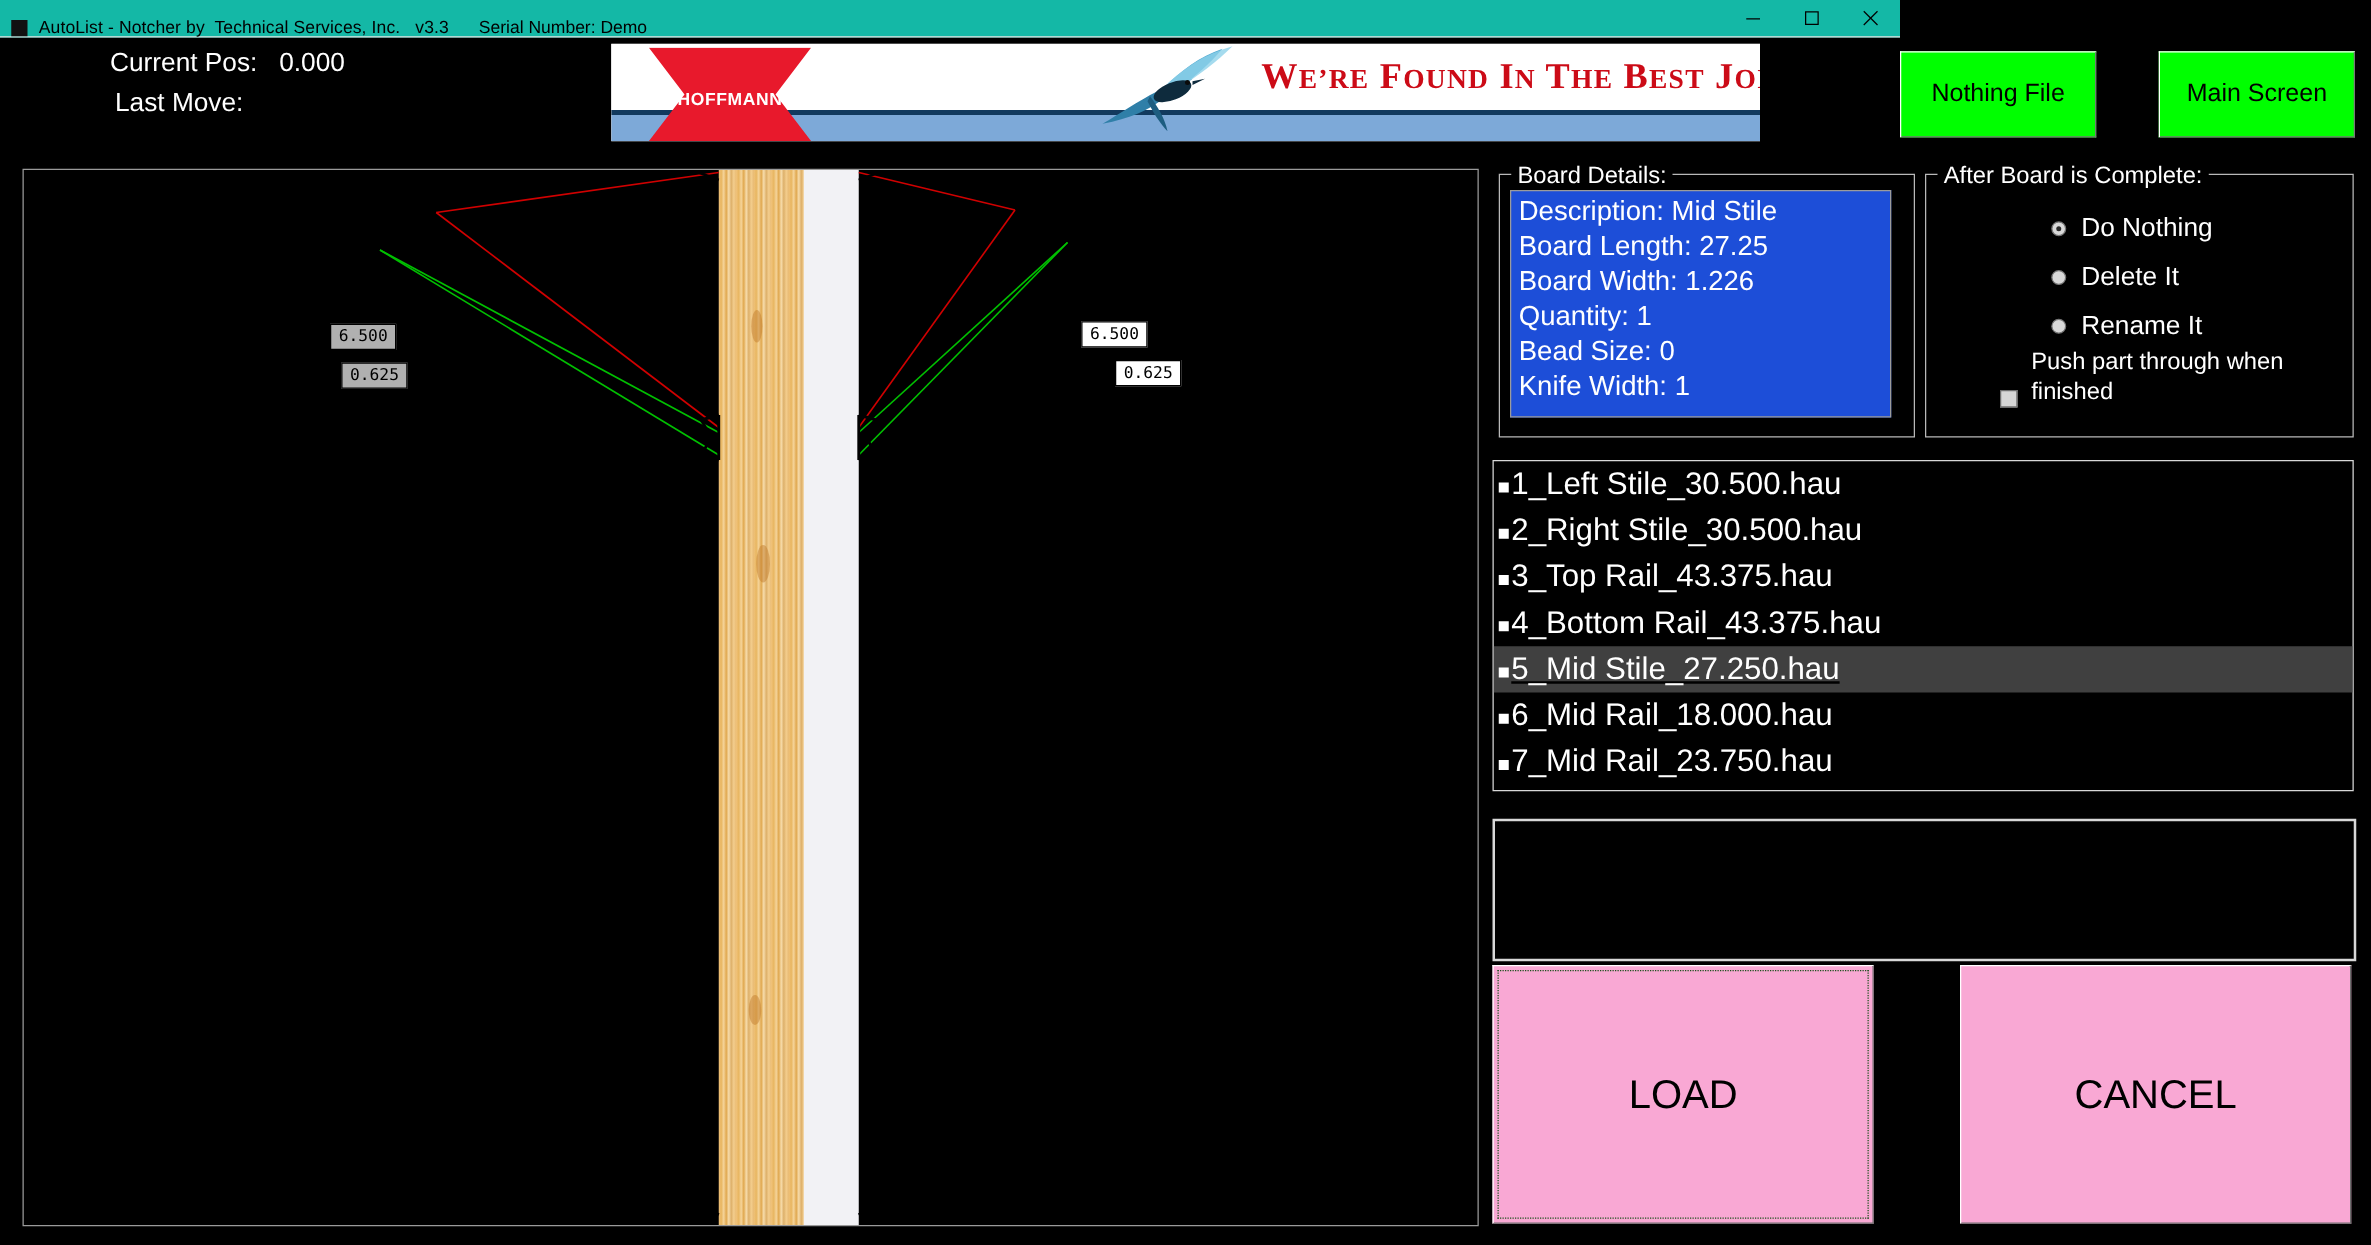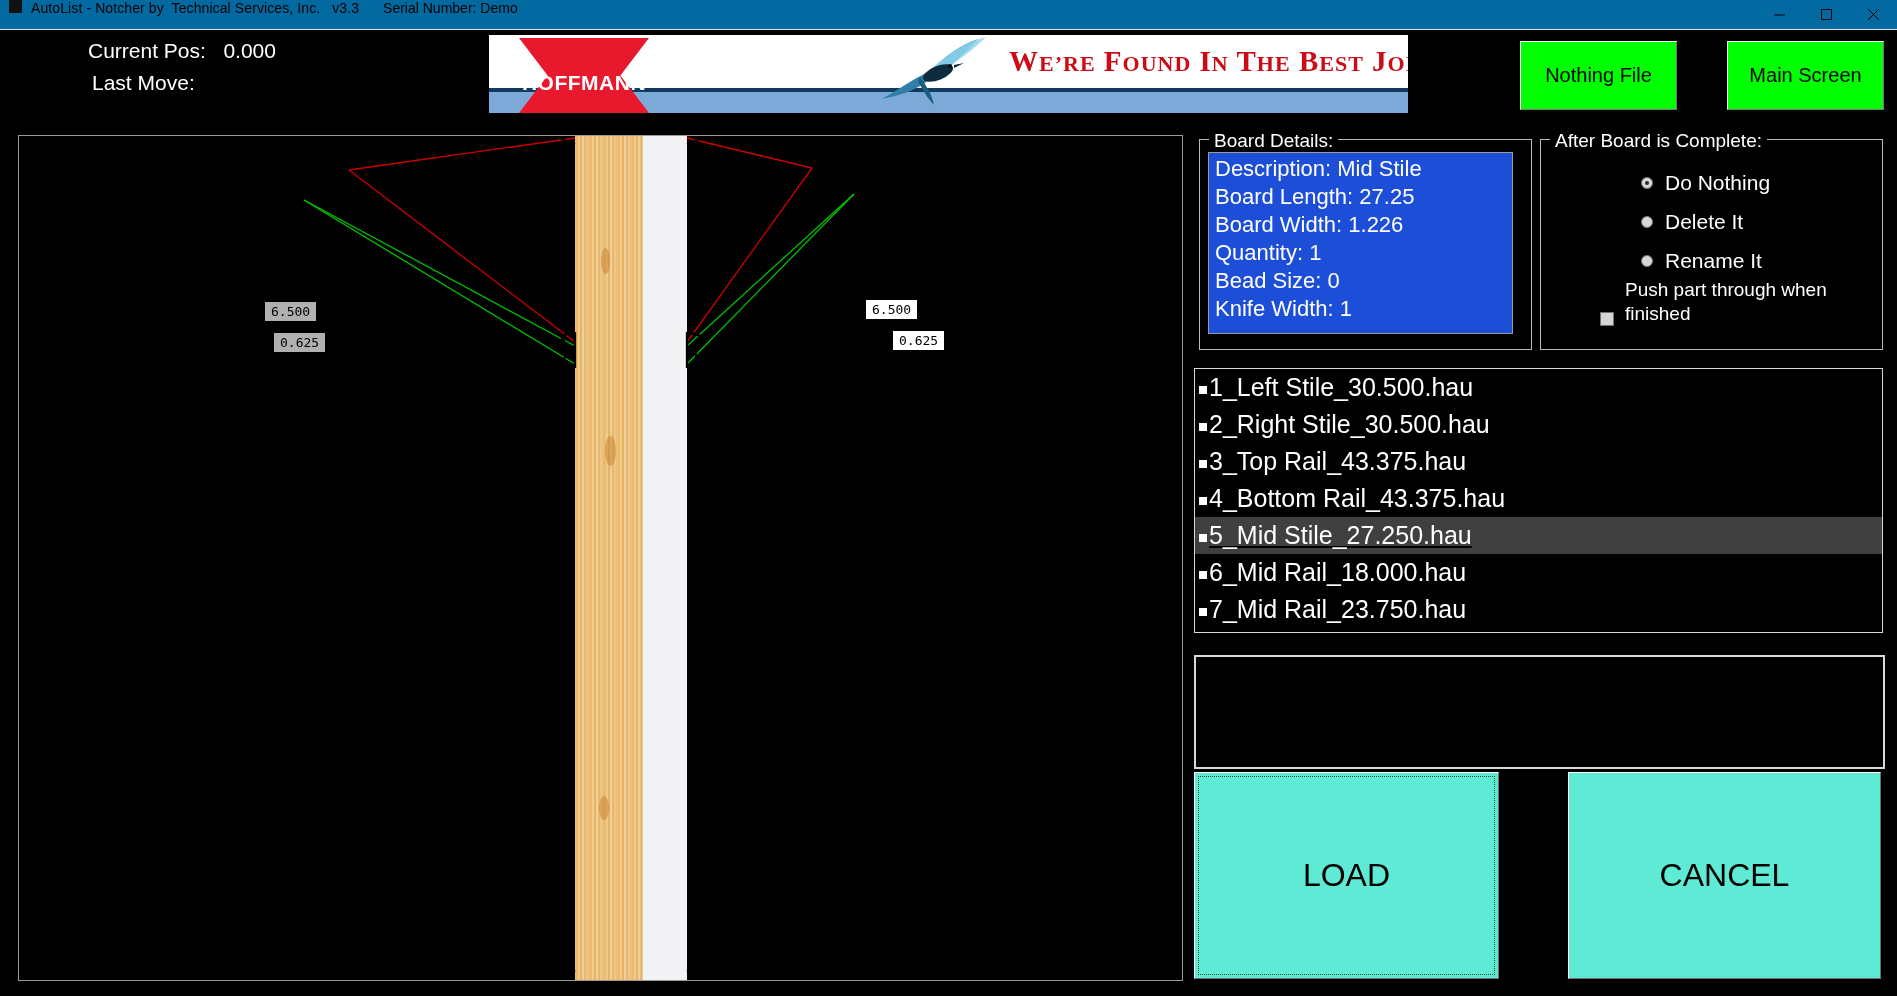--- a/index.html
+++ b/index.html
@@ -6,23 +6,23 @@
     margin: 0; padding: 0;
     width: 1897px; height: 996px;
     background: #000;
     overflow: hidden;
     font-family: "Liberation Sans", sans-serif;
   }
   #app { position: relative; width: 1897px; height: 996px; background:#000; }
 
   
   .titlebar {
-    position:absolute; left:0; top:0; width:1897px; height:29px;
-    background:#0369a1; border-bottom:1px solid #e3e3e3;
-    display:flex; align-items:flex-start;
+    position:absolute; left:0; top:0; width:1520px; height:29px;
+    background:#14b8a6; border-bottom:1px solid #e3e3e3;
+    display:flex; align-items:flex-end;
   }
   .tb-icon { width:13px; height:13px; background:#111; margin-left:9px; margin-right:9px; flex:0 0 auto;}
   .tb-title { font-size:14px; color:#000; white-space:pre; letter-spacing:0.1px; }
   .tb-serial { font-size:14px; color:#000; white-space:pre; margin-left:24px; }
   .tb-spacer { flex:1 1 auto; }
   .tb-btn {
     width:47px; height:29px; display:flex; align-items:center; justify-content:center;
     color:#000;
   }
   .tb-btn svg { display:block; }
@@ -43,21 +43,21 @@
   .banner .top-white { position:absolute; left:0; top:0; width:919px; height:53px; background:#fff; }
   .banner .navy-line { position:absolute; left:0; top:53px; width:919px; height:4px; background:#123a5e; }
   .banner .blue-band { position:absolute; left:0; top:57px; width:919px; height:21px; background:#7da9d8; }
   .bowtie {
     position:absolute; left:30px; top:3px; width:130px; height:75px;
     background:#e8192c;
     clip-path: polygon(0% 0%, 100% 0%, 78% 50%, 100% 100%, 0% 100%, 22% 50%);
   }
   .bowtie-text {
     position:absolute; left:30px; top:36px; width:130px; text-align:center;
-    color:#fff; font-size:21px; font-weight:bold; letter-spacing:0.5px;
+    color:#fff; font-size:14px; font-weight:bold; letter-spacing:0.5px;
     font-family:"Liberation Sans", sans-serif;
   }
   .bird { position:absolute; left:385px; top:-2px; width:130px; height:80px; }
   .slogan {
     position:absolute; left:520px; top:10px;
     color:#cc0b17; font-size:29px; font-weight:bold;
     font-family:"Liberation Serif", serif;
     letter-spacing:1px; white-space:nowrap;
   }
   .slogan .sc { font-size:22px; }
@@ -89,21 +89,20 @@
       repeating-linear-gradient(90deg,
         #f0c27a 0px, #e8b661 2px, #f5d49a 4px, #e0a84f 6px,
         #f7dcab 8px, #ddb06a 10px, #f3cd8d 12px, #e9bb74 14px);
   }
   .knot { position:absolute; background:rgba(190,120,40,0.45); border-radius:50%; }
   .dim-label {
     position:absolute; font-family:"DejaVu Sans Mono", monospace;
     font-size:13px; color:#000; text-align:center;
     border:1px solid #000; padding:3px 6px 3px 6px; line-height:1;
     white-space:nowrap;
-    margin-top:42px;
   }
   .dim-gray { background:#b0b0b0; }
   .dim-white { background:#ffffff; }
 
   
   .groupbox { position:absolute; }
   .gb-border {
     position:absolute; left:0; top:9px; right:0; bottom:0;
     border:1px solid #b9b9b9;
   }
@@ -159,21 +158,21 @@
   }
 
   
   #message-box {
     position:absolute; left:1194px; top:655px; width:687px; height:110px;
     background:#000; border:2px solid #d8d8d8;
   }
 
   
   .gbtn-bottom {
-    position:absolute; background:#5eead4; color:#000;
+    position:absolute; background:#f9a8d4; color:#000;
     display:flex; align-items:center; justify-content:center;
     font-size:32px; font-family:"Liberation Sans", sans-serif;
     border-top:1px solid #ffffff; border-left:1px solid #ffffff;
     border-right:1px solid #6f6f6f; border-bottom:1px solid #6f6f6f;
     box-sizing:border-box;
   }
   #load-button { left:1194px; top:772px; width:305px; height:207px; }
   #load-button::after {
     content:""; position:absolute; left:3px; top:3px; right:3px; bottom:3px;
     border:1px dotted #1b4f1b; pointer-events:none;

